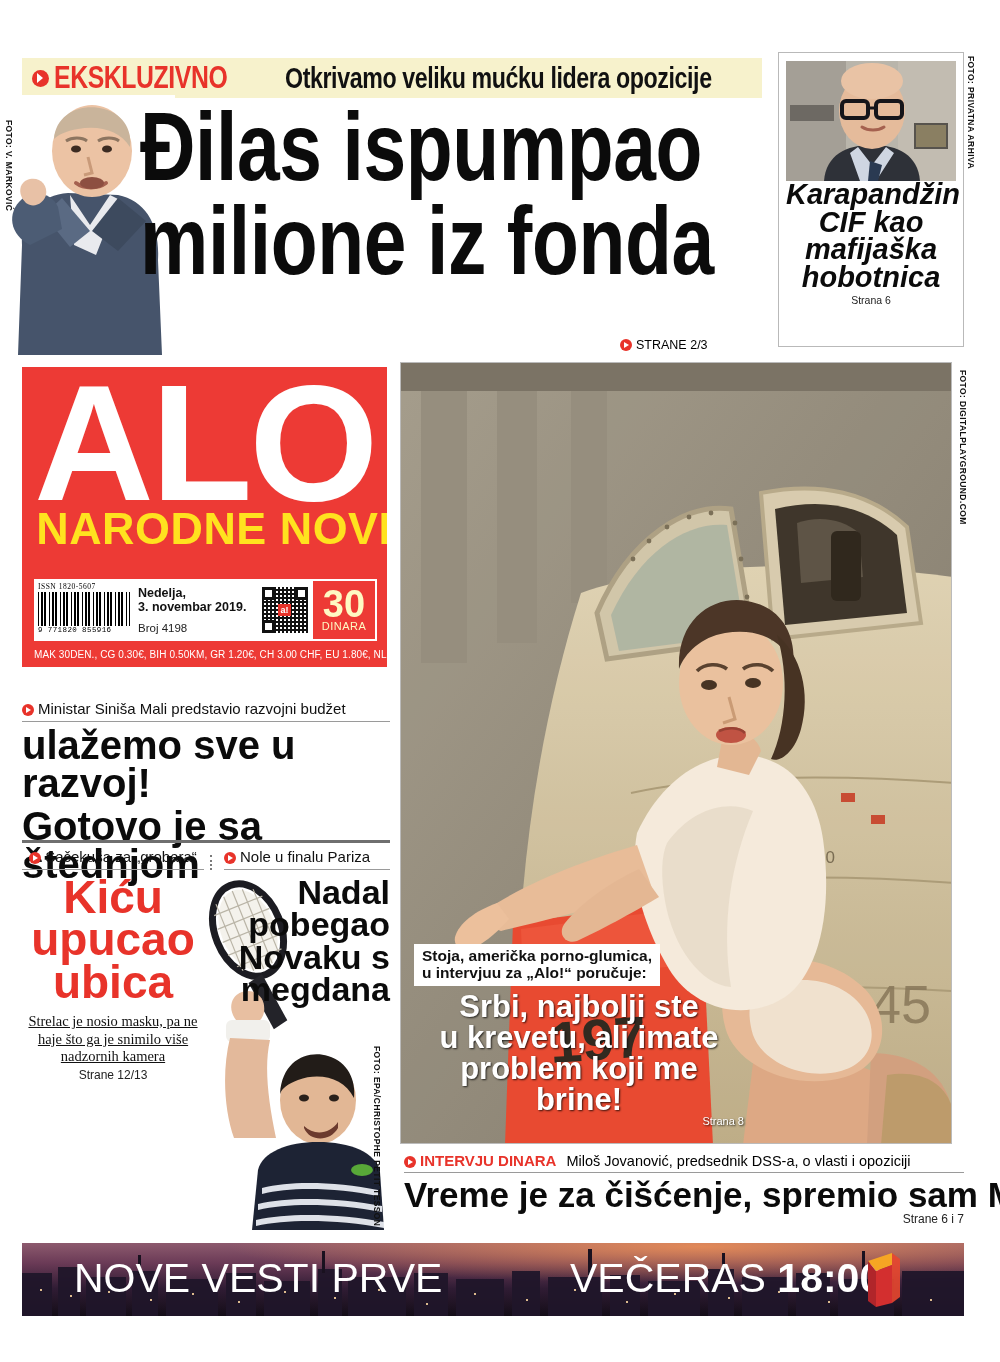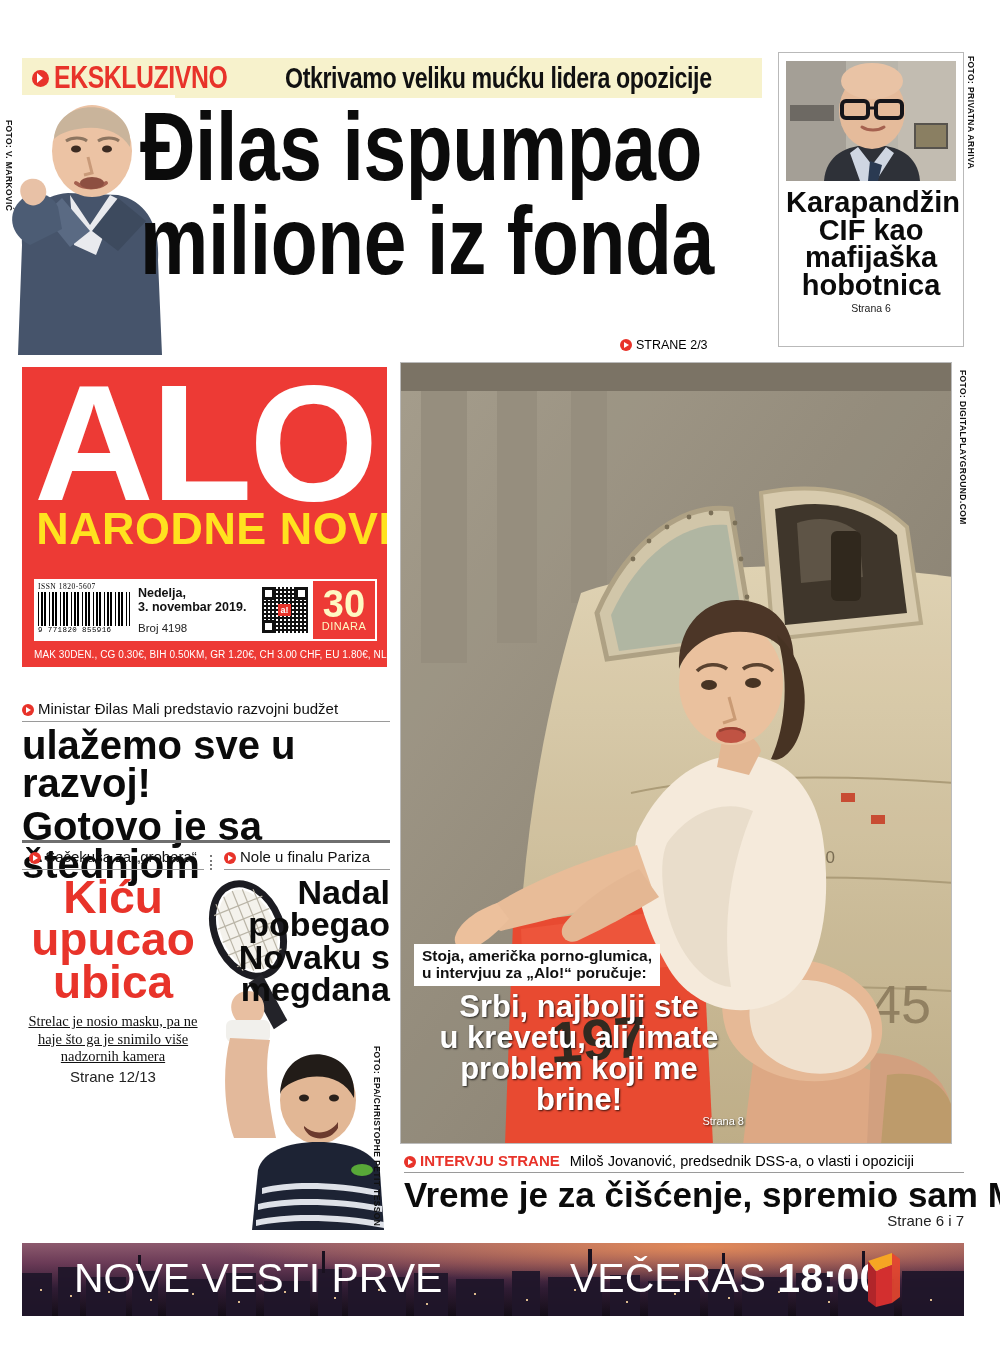--- a/index.html
+++ b/index.html
@@ -20,21 +20,21 @@
     background: #E8332A; position: relative; vertical-align: -3px; margin-right: 5px;
   }
   .arrow::after {
     content: ""; position: absolute; left: 5px; top: 3.5px;
     border-left: 6px solid #fff; border-top: 5px solid transparent;
     border-bottom: 5px solid transparent;
   }
   .arrow.sm { width: 12px; height: 12px; vertical-align: -2px; margin-right: 4px; }
   .arrow.sm::after { left: 3.5px; top: 2.5px; border-left-width: 5px;
                      border-top-width: 3.5px; border-bottom-width: 3.5px; }
-  .pageref { font-size: 15px; color: #222; text-align: right; font-weight: normal;
+  .pageref { font-size: 12px; color: #222; text-align: right; font-weight: normal;
              font-family: "Liberation Sans", sans-serif; }
   .vcredit { position: absolute; font-size: 8.5px; font-weight: bold; color: #111;
              letter-spacing: 0.4px; white-space: nowrap;
              writing-mode: vertical-rl; text-orientation: mixed; }
 
   
   .topbanner {
     position: absolute; left: 22px; top: 58px; width: 740px; height: 40px;
     background: #F7F2CC; display: flex; align-items: center; padding-left: 10px;
     overflow: hidden;
@@ -53,21 +53,21 @@
   }
   .lead-head .ln { font-size: 96px; line-height: 0.98; color: #0b0b0b; }
   .lead-pages { position: absolute; left: 620px; top: 338px; font-size: 12.5px; }
 
   
   .rbox {
     position: absolute; left: 778px; top: 52px; width: 186px; height: 295px;
     border: 1px solid #b9b9b9; background: #fff; padding: 8px 7px 4px 7px;
   }
   .rbox .photo { width: 100%; height: 120px; overflow: hidden; position: relative; }
-  .rbox .hl { margin-top: 8px; text-align: center; }
+  .rbox .hl { margin-top: 0; text-align: center; font-style: italic; }
   .rbox .hl .ln { font-size: 29px; line-height: 0.95; color: #0b0b0b; display: block;
                   font-family: "Liberation Sans Narrow","Liberation Sans",sans-serif;
                   font-weight: bold; }
   .rbox .sp { text-align: center; font-size: 10.5px; color: #222; margin-top: 3px; }
 
   
   .masthead {
     position: absolute; left: 22px; top: 367px; width: 365px; height: 300px;
     background: #ED3A35; overflow: hidden;
   }
@@ -292,21 +292,21 @@
       <div class="price-cell">
         <div class="num">30</div>
         <div class="cur">DINARA</div>
       </div>
     </div>
     <div class="intl">MAK 30DEN., CG 0.30€, BIH 0.50KM, GR 1.20€, CH 3.00 CHF, EU 1.80€, NL 2.00€</div>
   </div>
 
   <div class="budget">
     <div class="kicker">
-      <span class="arrow sm"></span><span>Ministar Đilas Mali predstavio razvojni budžet</span>
+      <span class="arrow sm"></span><span>Ministar Siniša Mali predstavio razvojni budžet</span>
     </div>
     <div class="hl">
       <span class="ln">ulažemo sve u razvoj!</span>
       <span class="ln">Gotovo je sa štednjom,</span>
     </div>
     <div class="pageref">Strana 9</div>
   </div>
 
   <div class="rule-h" style="left:22px; top:840px; width:368px; height:3px;"></div>
 
@@ -481,21 +481,21 @@
     <div class="hl">
       <span class="ln">Srbi, najbolji ste</span>
       <span class="ln">u krevetu, ali imate</span>
       <span class="ln">problem koji me brine!</span>
     </div>
     <div class="pageref">Strana 8</div>
   </div>
 
   <div class="interview">
     <div class="kick">
-      <span class="arrow sm"></span><b>INTERVJU STRANE</b>
+      <span class="arrow sm"></span><b>INTERVJU DINARA</b>
       <span style="margin-left:6px;">Miloš Jovanović, predsednik DSS-a, o vlasti i opoziciji</span>
     </div>
     <div class="hl">Vreme je za čišćenje, spremio sam METLU</div>
     <div class="pageref">Strane 6 i 7</div>
   </div>
 
   <div class="ad">
     <svg class="skyline" viewBox="0 0 942 73" width="942" height="73" preserveAspectRatio="none">
       <defs>
         <linearGradient id="sky" x1="0" y1="0" x2="0" y2="1">

